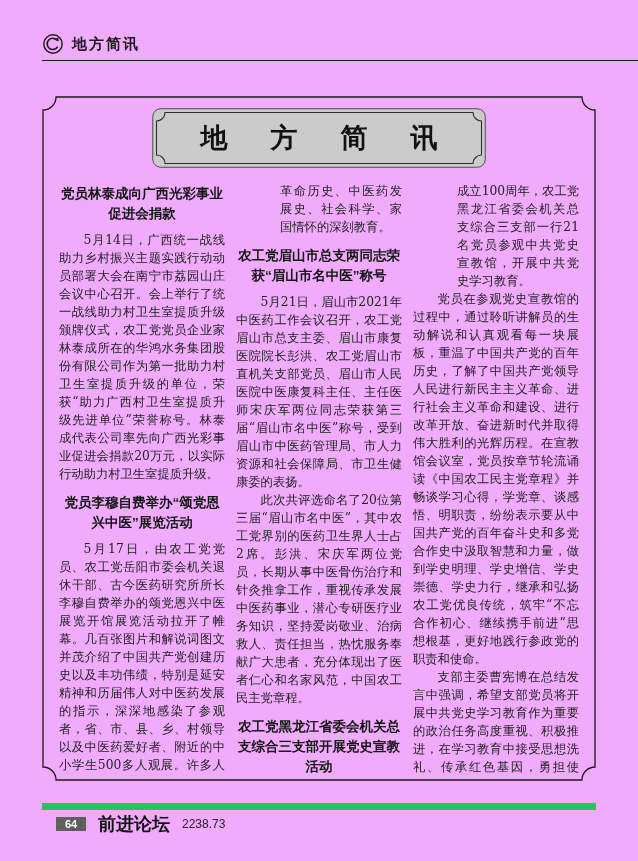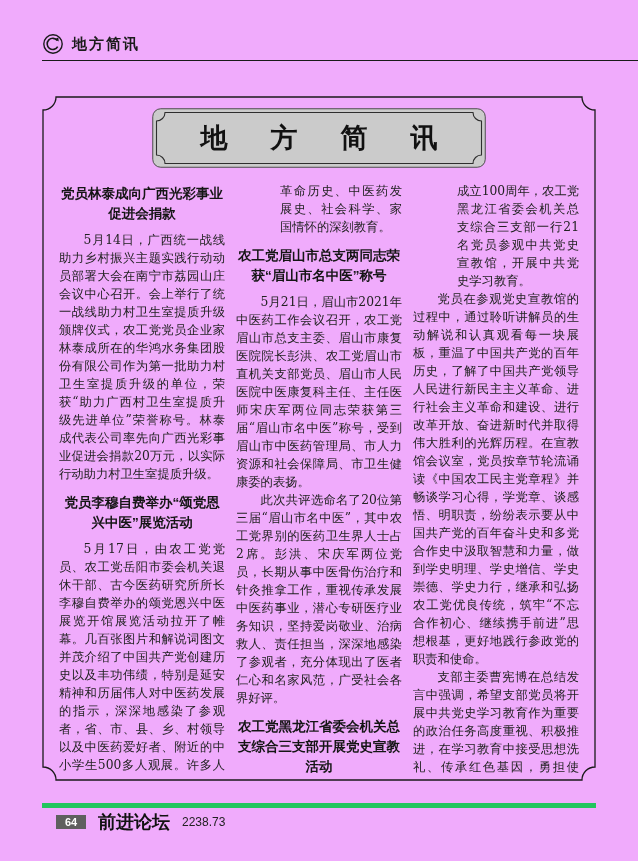--- a/index.html
+++ b/index.html
@@ -28,21 +28,21 @@
   .columns { position:absolute; left:17px; top:86px; width:520px; height:592px; display:flex; gap:11px; overflow:hidden; }
   .col { flex:1 1 0; min-width:0; }
   .art-h {
     font-family:"Liberation Sans", sans-serif; font-weight:bold; font-size:13.5px;
     line-height:20px; text-align:center; margin:10px 2px 7px; color:#151515;
   }
   .col > .art-h:first-child { margin-top:2px; }
   .art-p { font-size:12.3px; line-height:18px; text-align:justify; text-indent:2em; color:#222; }
   .art-p.cont { text-indent:0;margin-left:44px; }
   
-  .footer { position:absolute; left:42px; top:803px; width:554px; border-top:5px solid #22c55e; }
+  .footer { position:absolute; left:42px; top:803px; width:554px; border-top:7px solid #22c55e; }
   .footer-row { display:flex; align-items:center; gap:12px; padding:2px 0 0 14px; }
   .page-badge {
     width:30px; height:14px; background:#5f5f5f; color:#ffffff;
     font-family:"Liberation Sans", sans-serif; font-weight:bold; font-size:11px;
     display:flex; align-items:center; justify-content:center;
   }
   .journal { font-family:"Liberation Sans", sans-serif; font-weight:bold; font-size:18px; color:#111; }
   .issue { font-family:"Liberation Sans", sans-serif; font-size:12px; color:#222; }
 </style>
 </head>
@@ -81,21 +81,21 @@
         <div class="art-h">党员林泰成向广西光彩事业促进会捐款</div>
         <div class="art-p">5月14日，广西统一战线助力乡村振兴主题实践行动动员部署大会在南宁市荔园山庄会议中心召开。会上举行了统一战线助力村卫生室提质升级颁牌仪式，农工党党员企业家林泰成所在的华鸿水务集团股份有限公司作为第一批助力村卫生室提质升级的单位，荣获“助力广西村卫生室提质升级先进单位”荣誉称号。林泰成代表公司率先向广西光彩事业促进会捐款20万元，以实际行动助力村卫生室提质升级。</div>
         <div class="art-h">党员李穆自费举办“颂党恩兴中医”展览活动</div>
         <div class="art-p">5月17日，由农工党党员、农工党岳阳市委会机关退休干部、古今医药研究所所长李穆自费举办的颂党恩兴中医展览开馆展览活动拉开了帷幕。几百张图片和解说词图文并茂介绍了中国共产党创建历史以及丰功伟绩，特别是延安精神和历届伟人对中医药发展的指示，深深地感染了参观者，省、市、县、乡、村领导以及中医药爱好者、附近的中小学生500多人观展。许多人观展后给予高度评价，受到了一次生动的党史、</div>
       </div>
 
       <div class="col">
         <div class="art-p cont">革命历史、中医药发展史、社会科学、家国情怀的深刻教育。</div>
         <div class="art-h">农工党眉山市总支两同志荣获“眉山市名中医”称号</div>
         <div class="art-p">5月21日，眉山市2021年中医药工作会议召开，农工党眉山市总支主委、眉山市康复医院院长彭洪、农工党眉山市直机关支部党员、眉山市人民医院中医康复科主任、主任医师宋庆军两位同志荣获第三届“眉山市名中医”称号，受到眉山市中医药管理局、市人力资源和社会保障局、市卫生健康委的表扬。</div>
-        <div class="art-p">此次共评选命名了20位第三届“眉山市名中医”，其中农工党界别的医药卫生界人士占2席。彭洪、宋庆军两位党员，长期从事中医骨伤治疗和针灸推拿工作，重视传承发展中医药事业，潜心专研医疗业务知识，坚持爱岗敬业、治病救人、责任担当，深深地感染了参观者，充分体现出了医者仁心和名家风范，广受社会各界好评。</div>
+        <div class="art-p">此次共评选命名了20位第三届“眉山市名中医”，其中农工党界别的医药卫生界人士占2席。彭洪、宋庆军两位党员，长期从事中医骨伤治疗和针灸推拿工作，重视传承发展中医药事业，潜心专研医疗业务知识，坚持爱岗敬业、治病救人、责任担当，热忱服务奉献广大患者，充分体现出了医者仁心和名家风范，中国农工民主党章程。</div>
         <div class="art-h">农工党黑龙江省委会机关总支综合三支部开展党史宣教活动</div>
 
       </div>
 
       <div class="col">
         <div class="art-p cont">成立100周年，农工党黑龙江省委会机关总支综合三支部一行21名党员参观中共党史宣教馆，开展中共党史学习教育。</div>
         <div class="art-p">党员在参观党史宣教馆的过程中，通过聆听讲解员的生动解说和认真观看每一块展板，重温了中国共产党的百年历史，了解了中国共产党领导人民进行新民主主义革命、进行社会主义革命和建设、进行改革开放、奋进新时代并取得伟大胜利的光辉历程。在宣教馆会议室，党员按章节轮流诵读《中国农工民主党章程》并畅谈学习心得，学党章、谈感悟、明职责，纷纷表示要从中国共产党的百年奋斗史和多党合作史中汲取智慧和力量，做到学史明理、学史增信、学史崇德、学史力行，继承和弘扬农工党优良传统，筑牢“不忘合作初心、继续携手前进”思想根基，更好地践行参政党的职责和使命。</div>
         <div class="art-p">支部主委曹宪博在总结发言中强调，希望支部党员将开展中共党史学习教育作为重要的政治任务高度重视、积极推进，在学习教育中接受思想洗礼、传承红色基因，勇担使命，以优异成绩向中国共产党百年华诞献礼。</div>
 
       </div>

